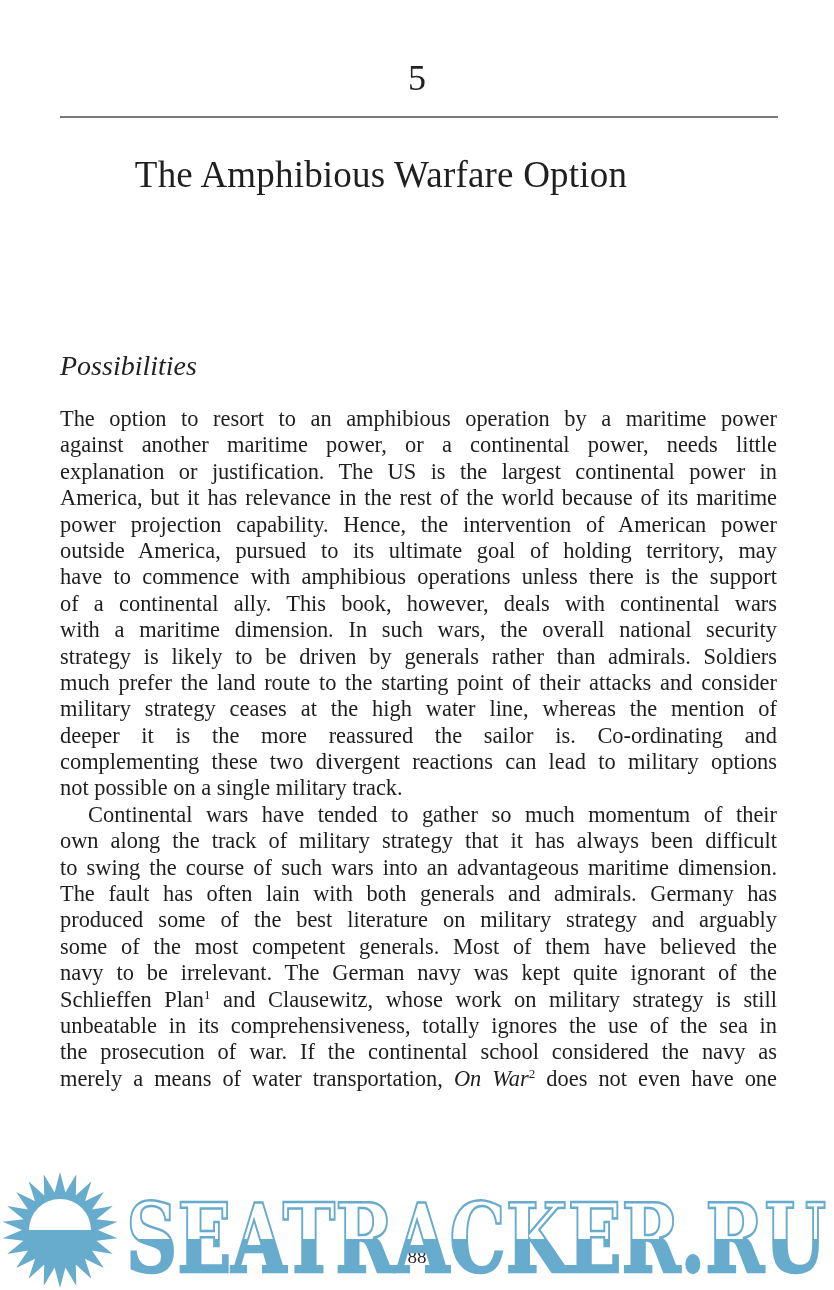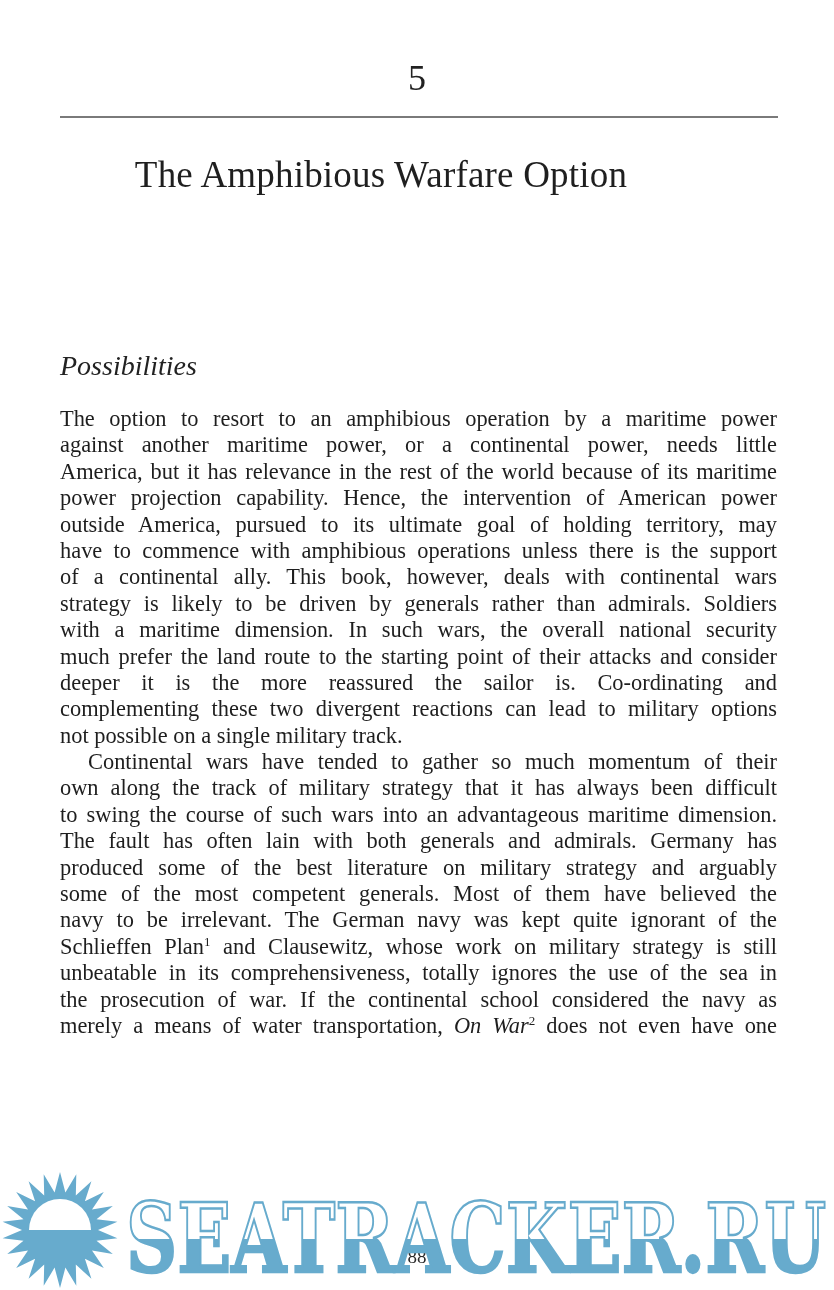--- a/index.html
+++ b/index.html
@@ -26,28 +26,30 @@
 
 <div class="chapter-number">5</div>
 <div class="rule"></div>
 <div class="title">The Amphibious Warfare Option</div>
 <div class="section-heading">Possibilities</div>
 
 <div class="body-text">
     <div>
       <span class="line">The option to resort to an amphibious operation by a maritime power</span>
       <span class="line">against another maritime power, or a continental power, needs little</span>
+      <span class="line">explanation or justification. The US is the largest continental power in</span>
       <span class="line">America, but it has relevance in the rest of the world because of its maritime</span>
       <span class="line">power projection capability. Hence, the intervention of American power</span>
       <span class="line">outside America, pursued to its ultimate goal of holding territory, may</span>
       <span class="line">have to commence with amphibious operations unless there is the support</span>
       <span class="line">of a continental ally. This book, however, deals with continental wars</span>
+      <span class="line">with a maritime dimension. In such wars, the overall national security</span>
       <span class="line">strategy is likely to be driven by generals rather than admirals. Soldiers</span>
-      <span class="line">with a maritime dimension. In such wars, the overall national security</span>
       <span class="line">much prefer the land route to the starting point of their attacks and consider</span>
+      <span class="line">military strategy ceases at the high water line, whereas the mention of</span>
       <span class="line">deeper it is the more reassured the sailor is. Co-ordinating and</span>
       <span class="line">complementing these two divergent reactions can lead to military options</span>
       <span class="line last">not possible on a single military track.</span>
     </div>
     <div>
       <span class="line indent">Continental wars have tended to gather so much momentum of their</span>
       <span class="line">own along the track of military strategy that it has always been difficult</span>
       <span class="line">to swing the course of such wars into an advantageous maritime dimension.</span>
       <span class="line">The fault has often lain with both generals and admirals. Germany has</span>
       <span class="line">produced some of the best literature on military strategy and arguably</span>

